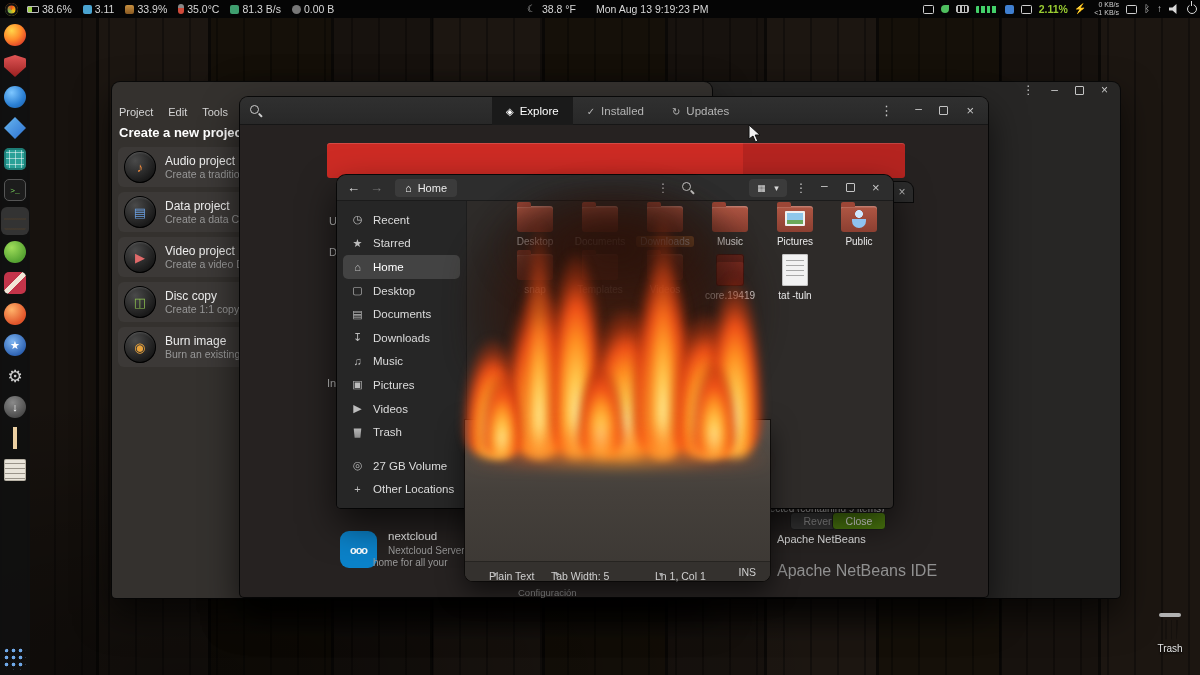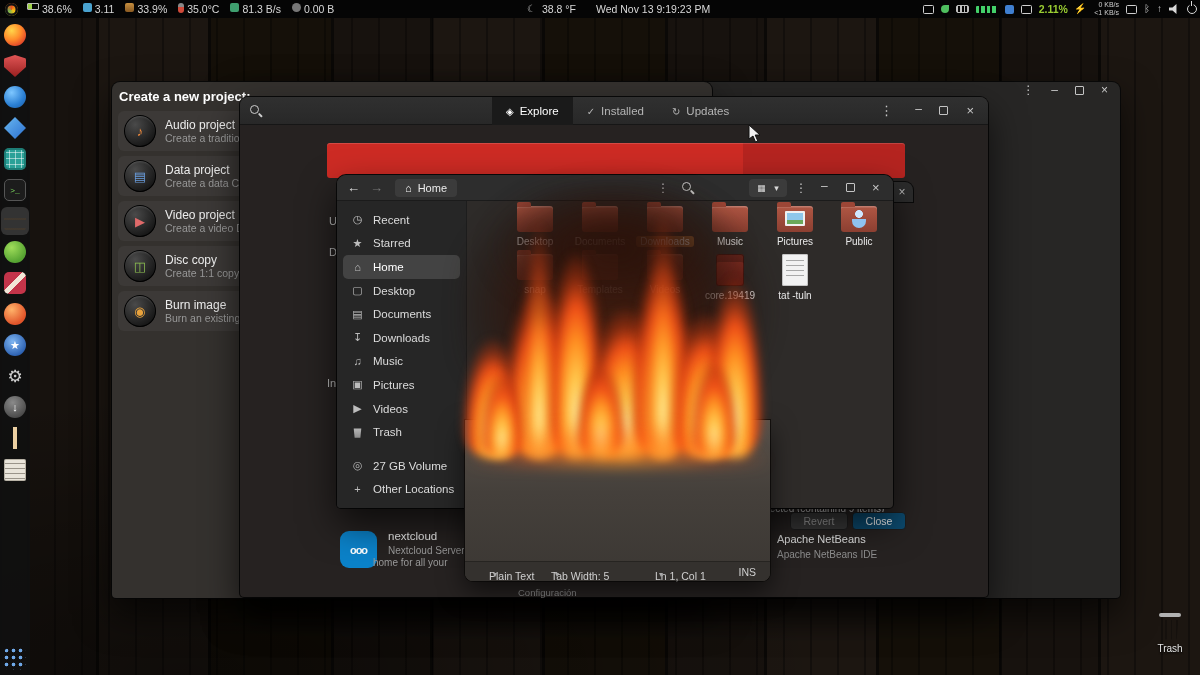--- a/index.html
+++ b/index.html
@@ -9,21 +9,21 @@
  background:
   radial-gradient(90% 70% at 15% 100%, rgba(0,0,0,.45), transparent 60%),
   repeating-linear-gradient(90deg, rgba(0,0,0,.32) 0 2px, transparent 2px 27px),
   repeating-linear-gradient(90deg, #17120e 0 96px, #0b0907 96px 99px, #1c1611 99px 208px,
     #0a0806 208px 211px, #151009 211px 331px, #0b0907 331px 334px),
   #120e0b;}
 
 .panel{position:absolute;top:0;left:0;width:1200px;height:18px;background:#050505;
  color:#d8d8d8;font-size:10.5px;display:flex;align-items:center;z-index:50}
 .pleft{display:flex;align-items:center;margin-left:5px}
-.pitem{display:flex;gap:3px;margin-right:11px;white-space:nowrap}
+.pitem{display:flex;align-items:center;gap:3px;margin-right:11px;white-space:nowrap}
 .logo{width:13px;height:13px;border-radius:50%;margin-right:9px;
  background:conic-gradient(#e95420,#f5c211,#77b255,#e95420);box-shadow:inset 0 0 0 2.5px #111}
 .pic{width:9px;height:9px;border-radius:2px;background:#9a9a9a}
 .pic.batt{width:12px;height:7px;border:1px solid #bbb;background:linear-gradient(90deg,#9fd14a 0 40%,transparent 40%);border-radius:1px}
 .pic.cpu{background:#4aa3d0}
 .pic.mem{background:linear-gradient(180deg,#c78f3f,#8a5a22)}
 .pic.temp{width:6px;height:10px;border-radius:3px;background:linear-gradient(180deg,#888 0 40%,#d04a3a 40%)}
 .pic.net{background:#3f9f6f}
 .pic.disk{background:#777;border-radius:50%}
 .pcenter{position:absolute;left:527px;top:0;height:18px;display:flex;align-items:center;gap:6px;white-space:nowrap}
@@ -91,27 +91,27 @@
 .sw-kebab{position:absolute;right:95px;top:6px;color:#c8c8c8;font-size:13px}
 .sw-min{position:absolute;right:66px;top:6px}
 .sw-rest{position:absolute;right:40px;top:9px}
 .sw-close{position:absolute;right:14px;top:6px;font-size:13px;color:#c8c8c8}
 .banner{position:absolute;left:87px;top:46px;width:578px;height:35px;border-radius:3px;
  background:linear-gradient(90deg,#cd2b24 0 72%,#b52420 72%);box-shadow:inset 0 1px 0 rgba(255,255,255,.15)}
 .frag{position:absolute;color:#b8b8b8;font-size:11px}
 .sel-status{position:absolute;left:522px;top:406px;font-size:10px;color:#cfcfcf;white-space:nowrap}
 .swbtn{position:absolute;top:415px;height:18px;border-radius:4px;font-size:10.5px;display:flex;align-items:center;justify-content:center;border:1px solid #1d1d1d}
 .btn-revert{left:550px;width:58px;background:#383838;color:#9a9a9a}
-.btn-close{left:612px;width:54px;background:#0c4a6e;color:#ededed}
+.btn-close{left:592px;width:54px;background:#4d7c0f;color:#ededed}
 .nc-tile{position:absolute;left:100px;top:434px;width:37px;height:37px;border-radius:9px;background:#0b82c9;display:flex;align-items:center;justify-content:center;color:#fff;font-weight:bold;font-size:11px;letter-spacing:-1px}
 .nc-name{position:absolute;left:148px;top:433px;font-size:11.5px;color:#eaeaea}
 .nc-l1{position:absolute;left:148px;top:448px;font-size:10px;color:#9a9a9a}
 .nc-l2{position:absolute;left:133px;top:460px;font-size:10px;color:#9a9a9a}
 .nb-title{position:absolute;left:537px;top:436px;font-size:11px;color:#e2e2e2}
-.nb-sub{position:absolute;left:537px;top:452px;font-size:10px;color:#909090}
+.nb-sub{position:absolute;left:537px;top:465px;font-size:16px;color:#909090}
 .sw-footer{position:absolute;left:278px;top:490px;font-size:9.5px;color:#8a8a8a}
 
 .sliver{position:absolute;left:891px;top:182px;width:22px;height:20px;background:#2c2c2c;border-radius:0 8px 0 0;z-index:15;display:flex;align-items:center;justify-content:center;color:#b8b8b8;font-size:12px;box-shadow:0 0 0 1px #0a0a0a}
 
 .files{left:337px;top:175px;width:556px;height:333px;background:#2e2b29;z-index:16;border-radius:9px 9px 4px 4px}
 .f-head{position:absolute;top:0;left:0;right:0;height:26px;background:#2d2d2d;border-bottom:1px solid #1b1b1b;border-radius:9px 9px 0 0}
 .f-back{position:absolute;left:10px;top:5px;font-size:13px;color:#e0e0e0}
 .f-fwd{position:absolute;left:33px;top:5px;font-size:13px;color:#787878}
 .f-path{position:absolute;left:58px;top:4px;height:18px;background:#3b3b3b;border-radius:4px;display:flex;align-items:center;gap:6px;padding:0 10px;font-size:11px;color:#ececec}
 .f-dots{position:absolute;left:320px;top:6px;color:#c0c0c0;font-size:12px}
@@ -178,20 +178,26 @@
   <div class="win backwin">
     <div class="bh">
       <span class="wbtn">⋮</span>
       <span class="wbtn">–</span>
       <span class="rest"></span>
       <span class="wbtn">×</span>
     </div>
   </div>
 
   <div class="win brasero">
+    <div class="br-menu">
+      <span>Project</span>
+      <span>Edit</span>
+      <span>Tools</span>
+      <span>Help</span>
+    </div>
     <div class="br-head">Create a new project:</div>
     <div class="br-item">
       <div class="br-disc c-audio">♪</div>
       <div>
           <div class="br-name">Audio project</div>
            <div class="br-desc">Create a traditional a</div>
         </div>
     </div>
     <div class="br-item">
       <div class="br-disc c-data">▤</div>
@@ -452,21 +458,21 @@
           <span>81.3 B/s</span>
         </span>
       <span class="pitem">
           <span class="pic disk"></span>
           <span>0.00 B</span>
         </span>
     </div>
     <div class="pcenter">
       <span class="ric">☾</span>
       <span>38.8 °F</span>
-      <span class="pclock">Wed Nov 13  9:19:23 PM</span>
+      <span class="pclock">Mon Aug 13  9:19:23 PM</span>
     </div>
     <div class="pright">
       <span class="rbox"></span>
       <span class="rleaf"></span>
       <span class="rkbd"></span>
       <span class="rbars"></span>
       <span class="rchip"></span>
       <span class="rbox"></span>
       <span class="green">2.11%</span>
       <span class="ric bolt">⚡</span>

